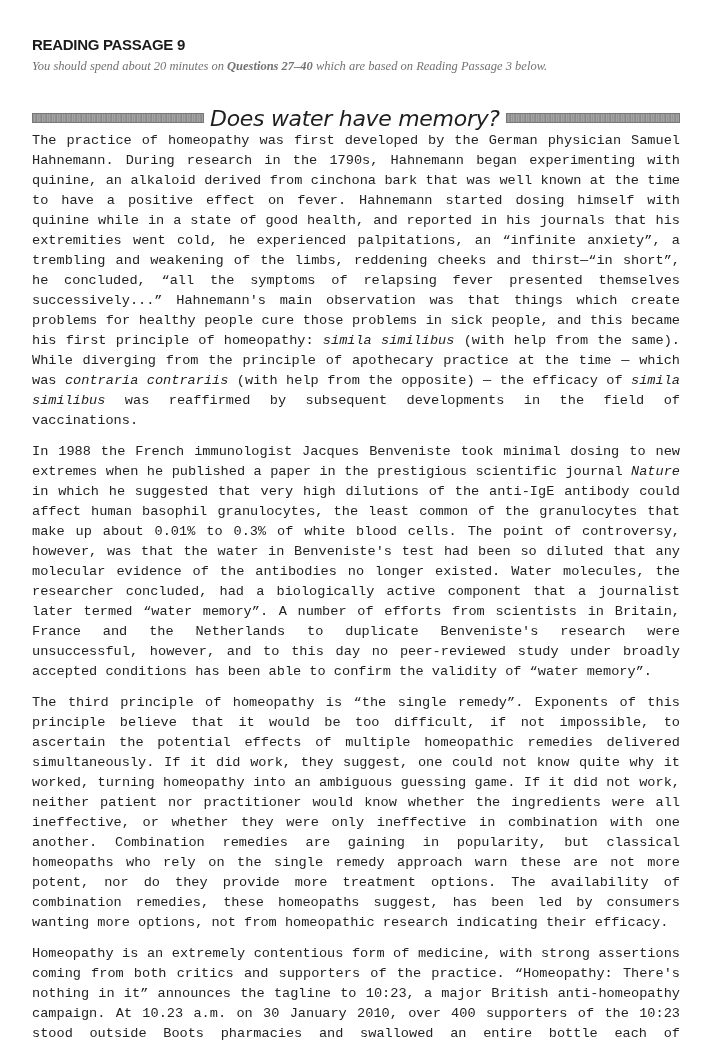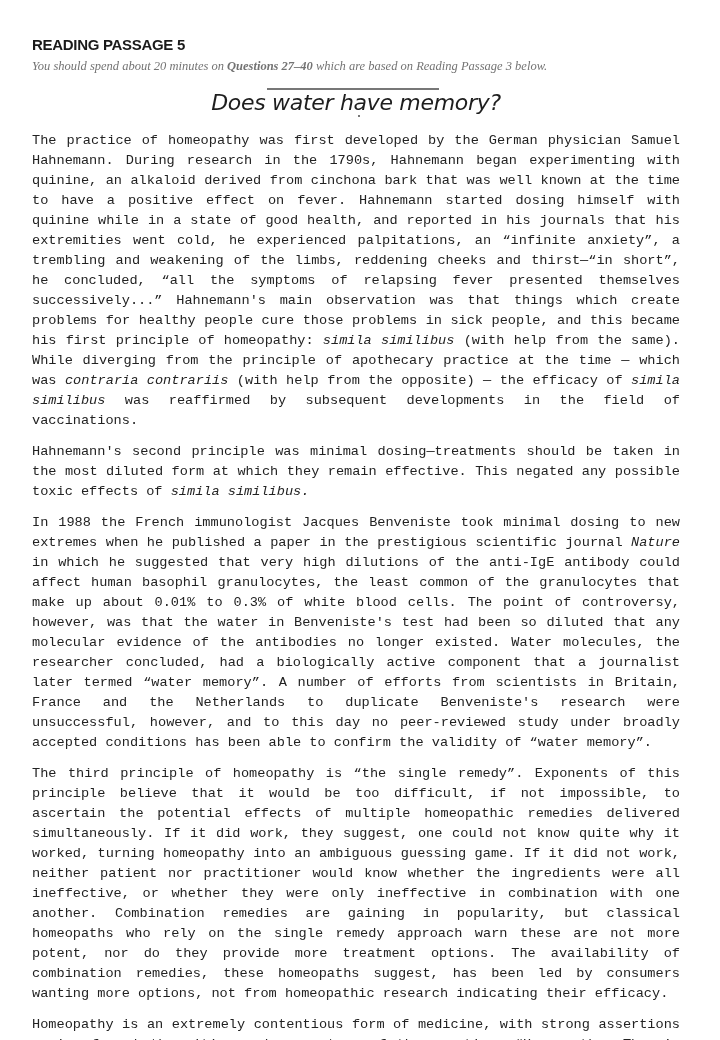--- a/index.html
+++ b/index.html
@@ -1,42 +1,41 @@
 <!DOCTYPE html>
 <html><head>
 <meta charset="utf-8">
 <style>
   html, body { margin: 0; padding: 0; background: #ffffff; }
   body { width: 720px; height: 1040px; position: relative; overflow: hidden; color: #1f1f1f; }
   .page { position: absolute; left: 32px; top: 0; width: 648px; }
   .heading { position: absolute; left: 0; top: 36px; font-family: "Liberation Sans", sans-serif; font-weight: bold; font-size: 15px; letter-spacing: -0.3px; color: #1a1a1a; }
   .instructions { position: absolute; left: 0; top: 59px; font-family: "Liberation Serif", serif; font-style: italic; font-size: 12.5px; color: #737373; white-space: nowrap; }
   .instructions b { font-weight: bold; }
-  .title-row { position: absolute; left: 0; top: 88px; width: 648px; height: 28px; display: flex; align-items: center; flex-direction: column; }
+  .title-row { position: absolute; left: 0; top: 104px; width: 648px; height: 28px; display: flex; align-items: center; }
   .title-bar { height: 8px; background: repeating-linear-gradient(90deg, #8e8e8e 0px, #a8a8a8 2px, #7d7d7d 3px, #b0b0b0 5px); border: 1px solid #777; }
   .title-bar.left { width: 170px; margin-right: 6px; }
   .title-bar.right { flex: 1; margin-left: 6px; }
   .title { font-family: "DejaVu Sans", sans-serif; font-style: italic; font-size: 22px; color: #1e1e1e; white-space: nowrap; letter-spacing: -0.3px; }
   .body { position: absolute; left: 0; top: 131px; width: 648px; font-family: Liberation Mono, monospace; font-size: 13.6px; line-height: 20px; color: #222; text-align: justify; }
   .para { margin: 0 0 11px 0; }
   .para i { font-style: italic; }
 </style>
 </head>
 <body>
 
 <div class="page">
-  <div class="heading">READING PASSAGE 5</div>
+  <div class="heading">READING PASSAGE 9</div>
   <div class="instructions"><span>You should spend about 20 minutes on </span><b>Questions 27–40</b><span> which are based on Reading Passage 3 below.</span></div>
 
   <div class="title-row">
     <div class="title-bar left"></div>
     <div class="title">Does water have memory?</div>
     <div class="title-bar right"></div>
   </div>
 
   <div class="body" id="passage-body">
     <p class="para"><span>The practice of homeopathy was first developed by the German physician Samuel Hahnemann. During research in the 1790s, Hahnemann began experimenting with quinine, an alkaloid derived from cinchona bark that was well known at the time to have a positive effect on fever. Hahnemann started dosing himself with quinine while in a state of good health, and reported in his journals that his extremities went cold, he experienced palpitations, an “infinite anxiety”, a trembling and weakening of the limbs, reddening cheeks and thirst—“in short”, he concluded, “all the symptoms of relapsing fever presented themselves successively...” Hahnemann's main observation was that things which create problems for healthy people cure those problems in sick people, and this became his first principle of homeopathy: </span><i>simila similibus</i><span> (with help from the same). While diverging from the principle of apothecary practice at the time — which was </span><i>contraria contrariis</i><span> (with help from the opposite) — the efficacy of </span><i>simila similibus</i><span> was reaffirmed by subsequent developments in the field of vaccinations.</span></p>
-    <p class="para"><span>Hahnemann's second principle was minimal dosing—treatments should be taken in the most diluted form at which they remain effective. This negated any possible toxic effects of </span><i>simila similibus.</i></p>
     <p class="para"><span>In 1988 the French immunologist Jacques Benveniste took minimal dosing to new extremes when he published a paper in the prestigious scientific journal </span><i>Nature</i><span> in which he suggested that very high dilutions of the anti-IgE antibody could affect human basophil granulocytes, the least common of the granulocytes that make up about 0.01% to 0.3% of white blood cells. The point of controversy, however, was that the water in Benveniste's test had been so diluted that any molecular evidence of the antibodies no longer existed. Water molecules, the researcher concluded, had a biologically active component that a journalist later termed “water memory”. A number of efforts from scientists in Britain, France and the Netherlands to duplicate Benveniste's research were unsuccessful, however, and to this day no peer-reviewed study under broadly accepted conditions has been able to confirm the validity of “water memory”.</span></p>
     <p class="para"><span>The third principle of homeopathy is “the single remedy”. Exponents of this principle believe that it would be too difficult, if not impossible, to ascertain the potential effects of multiple homeopathic remedies delivered simultaneously. If it did work, they suggest, one could not know quite why it worked, turning homeopathy into an ambiguous guessing game. If it did not work, neither patient nor practitioner would know whether the ingredients were all ineffective, or whether they were only ineffective in combination with one another. Combination remedies are gaining in popularity, but classical homeopaths who rely on the single remedy approach warn these are not more potent, nor do they provide more treatment options. The availability of combination remedies, these homeopaths suggest, has been led by consumers wanting more options, not from homeopathic research indicating their efficacy.</span></p>
     <p class="para"><span>Homeopathy is an extremely contentious form of medicine, with strong assertions coming from both critics and supporters of the practice. “Homeopathy: There's nothing in it” announces the tagline to 10:23, a major British anti-homeopathy campaign. At 10.23 a.m. on 30 January 2010, over 400 supporters of the 10:23 stood outside Boots pharmacies and swallowed an entire bottle each of homeopathic pills in an attempt to raise awareness about the fact that these remedies are made of sugar and water, with no active components. This, defenders of homeopathy say, is entirely the point. Homeopathic products do not rely on ingredients that become toxic at high doses, because the water retains the “memory” that allows the original treatment to function.</span></p>
   </div>
 </div>
 
 </body></html>

